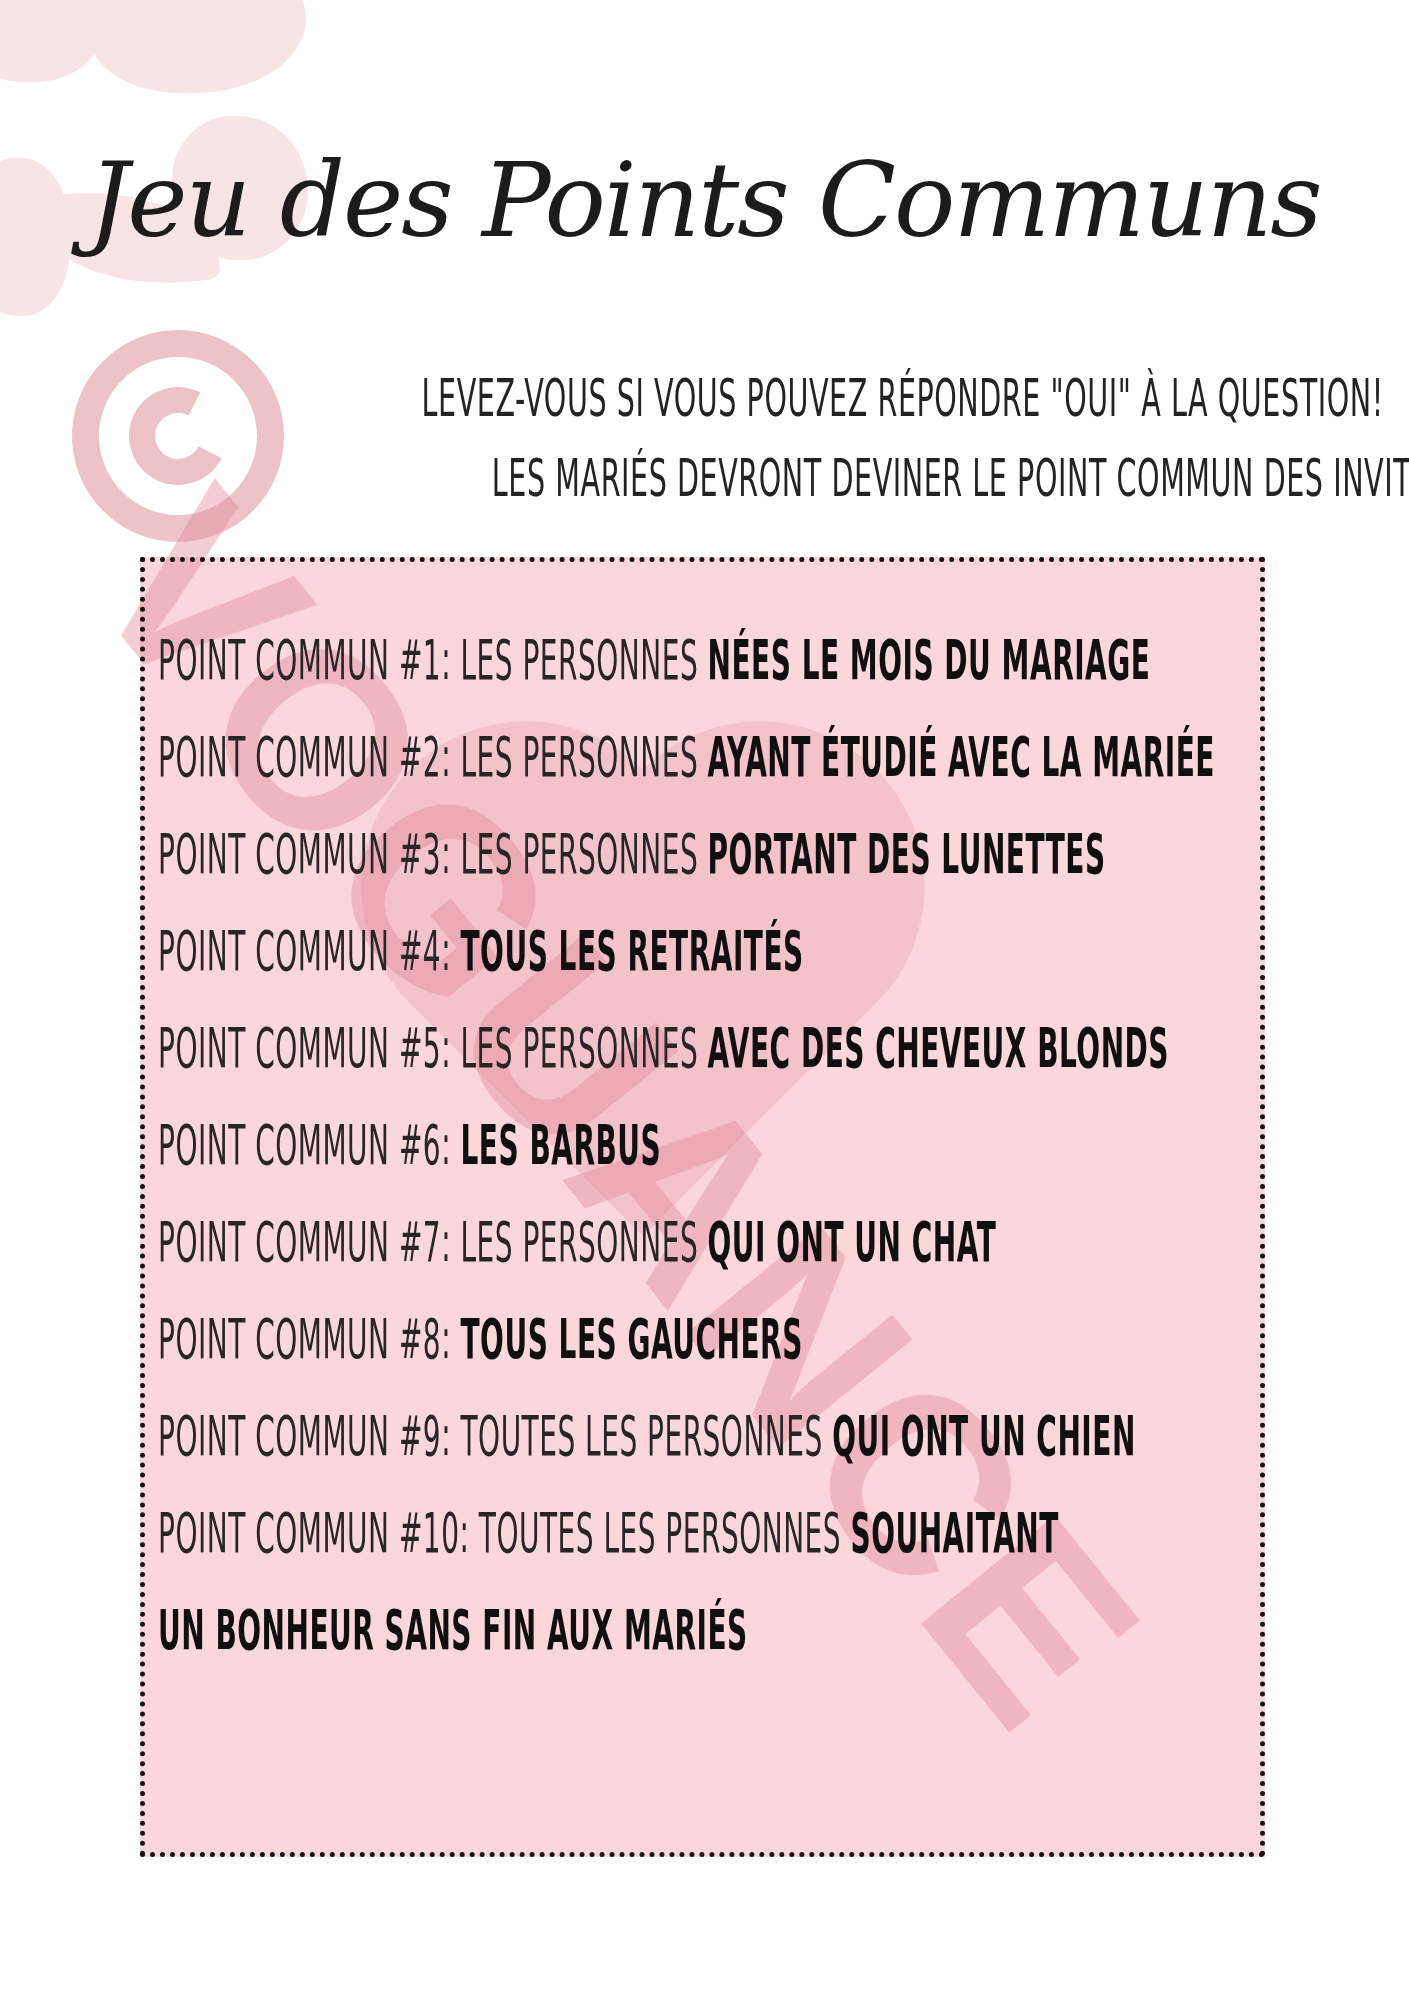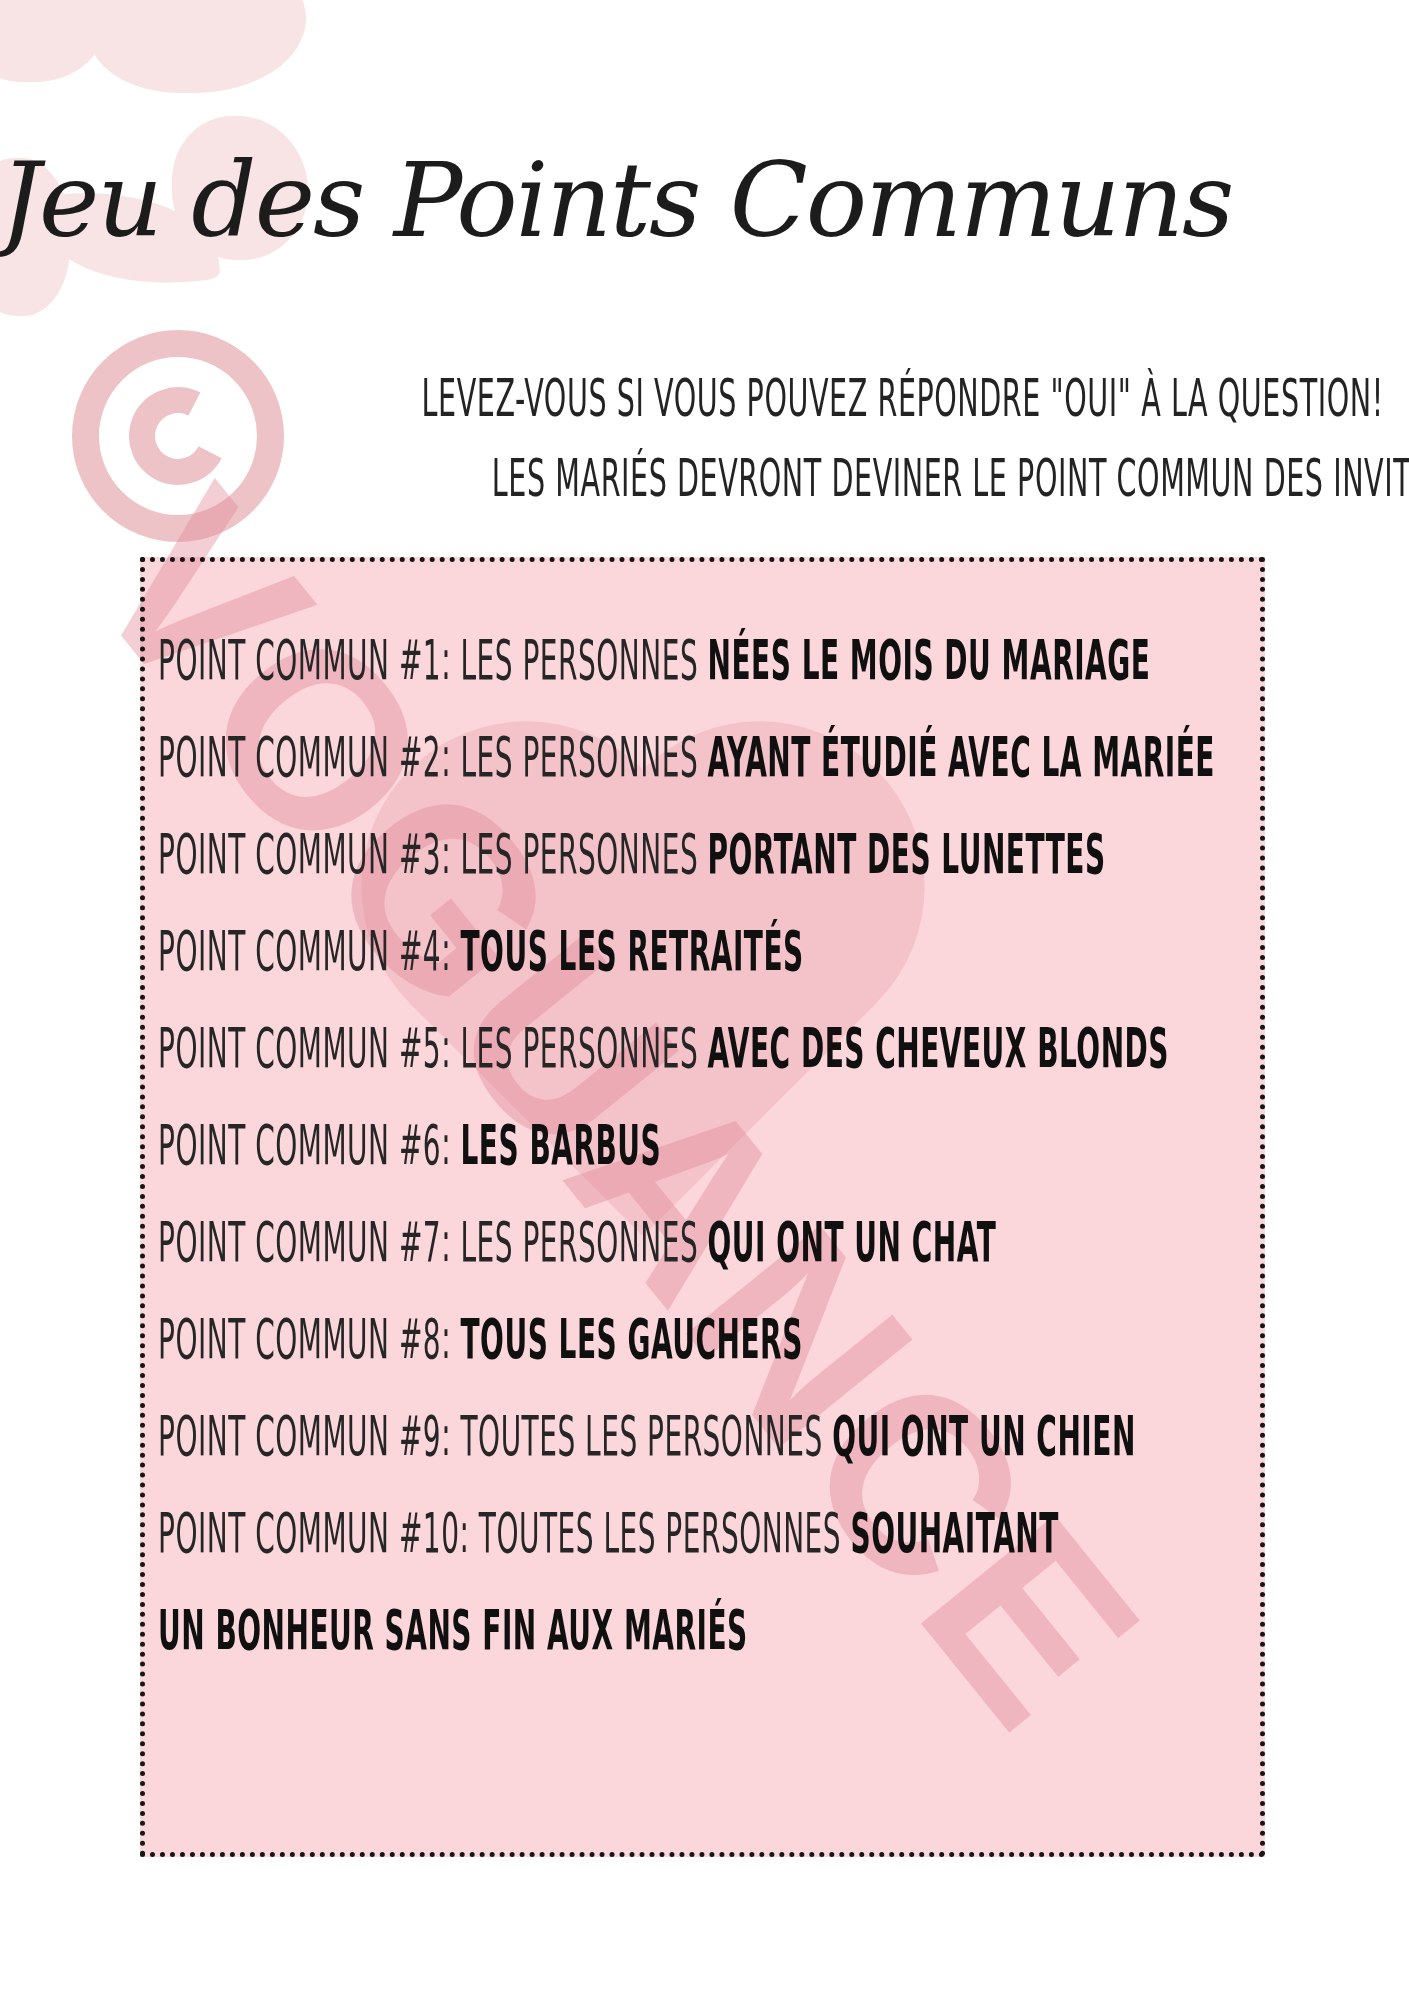--- a/index.html
+++ b/index.html
@@ -23,21 +23,21 @@
     border:27px solid #EDC3C7;border-radius:50%;box-sizing:border-box;
   }
   .copyright-c{
     position:absolute;left:50%;top:50%;width:98px;height:98px;margin:-49px 0 0 -49px;
     border:26px solid #EDC3C7;border-right-color:transparent;border-radius:50%;
     box-sizing:border-box;transform:rotate(-18deg);
   }
 
   
   .title{
-    position:absolute;left:0;top:150px;width:100%;z-index:5;
+    position:absolute;left:0;top:150px;width:100%;text-align:center;z-index:5;
     font-family:"DejaVu Serif",serif;font-style:italic;font-weight:400;
     font-size:102px;letter-spacing:-2px;color:#1c1c1c;line-height:1;white-space:nowrap;
   }
   .subtitle{position:absolute;left:28px;width:1381px;text-align:right;z-index:5;line-height:1;}
   .subtitle-1{top:372px;}
   .subtitle-2{top:452px;}
   .subtitle .squeeze{
     display:inline-block;transform:scaleX(0.55);transform-origin:center;
     font-size:52px;color:#232323;white-space:nowrap;letter-spacing:1px;
   }

